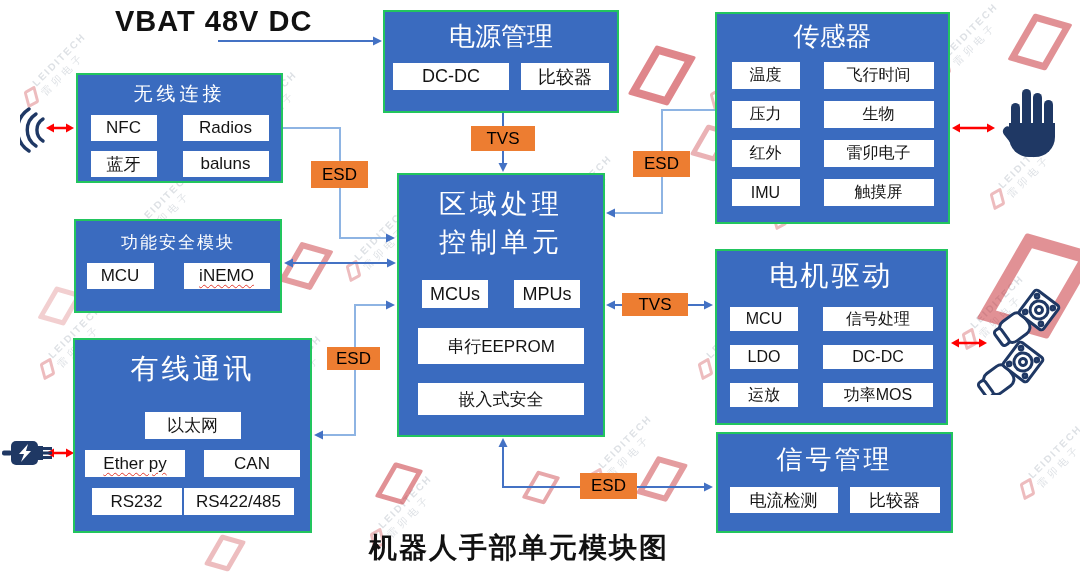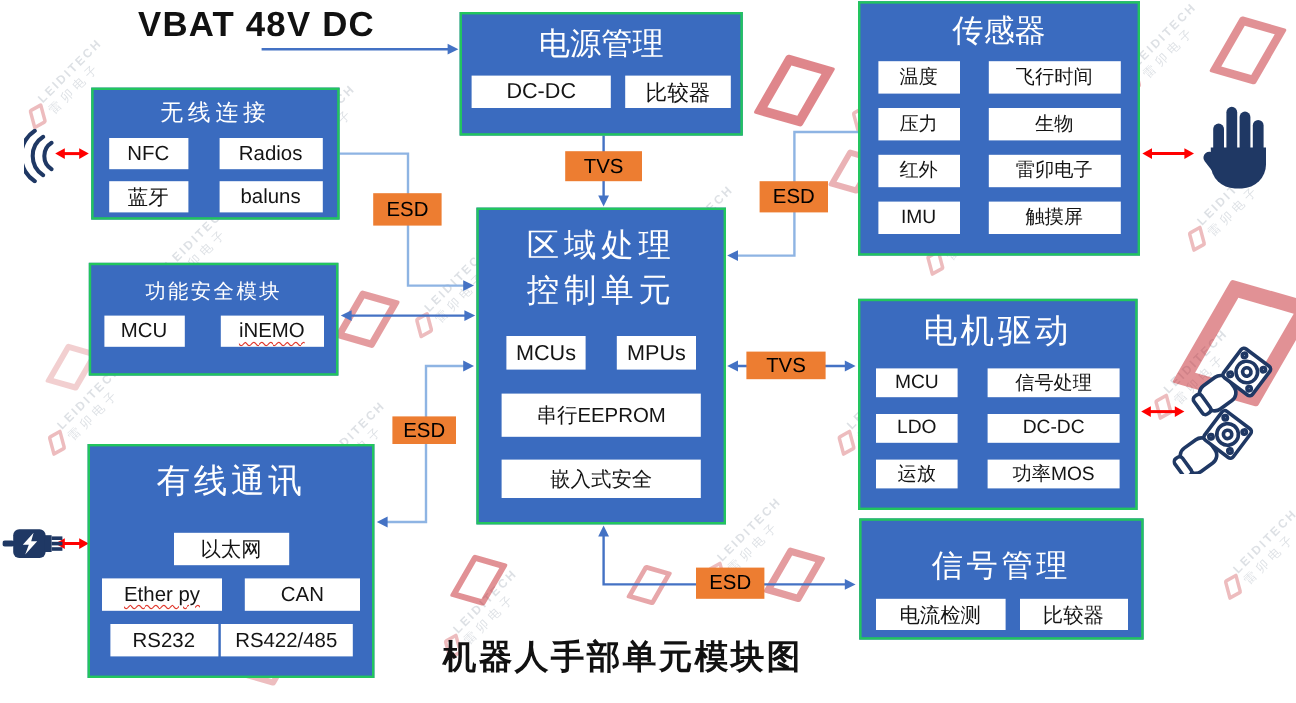--- a/index.html
+++ b/index.html
@@ -23,21 +23,21 @@
   .module-title { text-align:center; color:#ffffff; }
   .chip { background:#ffffff; color:#141414; display:flex; align-items:center; justify-content:center; white-space:nowrap; }
   .squiggle { text-decoration-line:underline; text-decoration-style:wavy; text-decoration-color:#e03a2f; text-decoration-thickness:1px; text-underline-offset:3px; }
 
   #mod-power { left:383px; top:10px; width:236px; height:103px; }
   #mod-power .module-title { margin-top:7px; font-size:26px; }
   #mod-power .chip-row { display:flex; justify-content:center; gap:12px; margin-top:9px; }
   #mod-power .chip { height:27px; font-size:18px; }
   #mod-power .chip.c0 { width:116px; } #mod-power .chip.c1 { width:88px; }
 
-  #mod-sensors { left:715px; top:1px; width:235px; height:212px; }
+  #mod-sensors { left:715px; top:12px; width:235px; height:212px; }
   #mod-sensors .module-title { margin-top:5px; font-size:26px; }
   #mod-sensors .chip-grid { display:grid; grid-template-columns:68px 110px; column-gap:24px; row-gap:12px; justify-content:center; margin-top:8px; }
   #mod-sensors .chip { height:27px; font-size:16px; }
 
   #mod-wireless { left:76px; top:73px; width:207px; height:110px; }
   #mod-wireless .module-title { margin-top:6px; font-size:19px; letter-spacing:4px; }
   #mod-wireless .chip-grid { display:grid; grid-template-columns:66px 86px; column-gap:26px; row-gap:10px; justify-content:center; margin-top:8px; }
   #mod-wireless .chip { height:26px; font-size:17px; }
 
   #mod-safety { left:74px; top:219px; width:208px; height:94px; }
@@ -48,36 +48,36 @@
 
   #mod-mcu { left:397px; top:173px; width:208px; height:264px; }
   #mod-mcu .module-title { margin-top:10px; font-size:27px; line-height:38px; letter-spacing:4px; }
   #mod-mcu .chip-row { display:flex; justify-content:center; gap:26px; margin-top:19px; }
   #mod-mcu .chip { height:28px; font-size:18px; }
   #mod-mcu .chip.half { width:66px; }
   #mod-mcu .chip.wide { width:166px; margin:0 auto; }
   #mod-mcu .chip.eeprom { height:36px; margin-top:20px; font-size:17px; }
   #mod-mcu .chip.secure { height:32px; margin-top:19px; font-size:17px; }
 
-  #mod-wired { left:73px; top:338px; width:239px; height:195px;margin-top:32px; }
+  #mod-wired { left:73px; top:338px; width:239px; height:195px; }
   #mod-wired .module-title { margin-top:10px; font-size:28px; letter-spacing:3px; }
   #mod-wired .chip-rows { margin-top:24px; display:flex; flex-direction:column; gap:11px; align-items:center; }
   #mod-wired .chip-row { display:flex; }
   #mod-wired .chip { height:27px; font-size:17px; }
   #mod-wired .r12 { gap:19px; } #mod-wired .r3 { gap:2px; }
   #mod-wired .cA { width:100px; } #mod-wired .cB { width:96px; }
   #mod-wired .cC { width:90px; } #mod-wired .cD { width:110px; }
 
   #mod-motor { left:715px; top:249px; width:233px; height:176px; }
   #mod-motor .module-title { margin-top:6px; font-size:28px; letter-spacing:3px; }
   #mod-motor .chip-grid { display:grid; grid-template-columns:68px 110px; column-gap:25px; row-gap:14px; justify-content:center; margin-top:12px; }
   #mod-motor .chip { height:24px; font-size:16px; }
 
   #mod-signal { left:716px; top:432px; width:237px; height:101px; }
-  #mod-signal .module-title { margin-top:20px; font-size:26px; letter-spacing:3px; }
+  #mod-signal .module-title { margin-top:8px; font-size:26px; letter-spacing:3px; }
   #mod-signal .chip-row { display:flex; justify-content:center; gap:12px; margin-top:10px; }
   #mod-signal .chip { height:26px; font-size:17px; }
   #mod-signal .chip.c0 { width:108px; } #mod-signal .chip.c1 { width:90px; }
 
   
   .prot-tag { position:absolute; z-index:3; background:#ed7d31; color:#000000; display:flex; align-items:center; justify-content:center; font-size:17px; }
   #tag-tvs-power  { left:471px; top:126px; width:64px; height:25px; }
   #tag-esd-wireless { left:311px; top:161px; width:57px; height:27px; }
   #tag-esd-sensor { left:633px; top:151px; width:57px; height:26px; }
   #tag-esd-wired  { left:327px; top:347px; width:53px; height:23px; }

